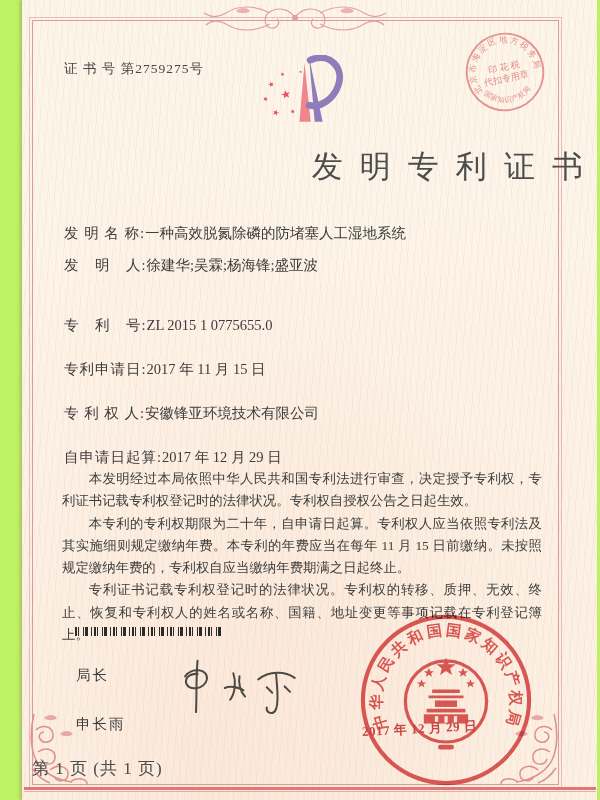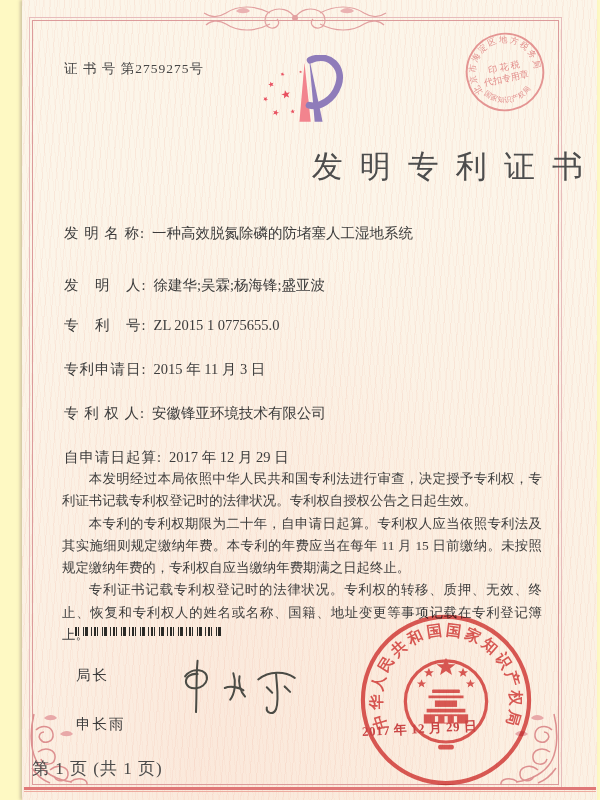--- a/index.html
+++ b/index.html
@@ -1,17 +1,17 @@
 <!DOCTYPE html>
 <html><head>
 <meta charset="utf-8">
 <style>
   html,body{margin:0;padding:0;}
   body{background:#f4f4f1;font-family:"Liberation Serif","DejaVu Serif",serif;}
-  #page{position:relative;width:600px;height:800px;overflow:hidden;background:#fef9c3;}
+  #page{position:relative;width:600px;height:800px;overflow:hidden;background:#bef264;}
   .paper{position:absolute;left:22px;top:0;width:575px;height:800px;
     background-color:#fcf5e9;
     background-image:
       radial-gradient(ellipse at 30% 96%, rgba(243,160,138,0.14), rgba(243,160,138,0) 55%),
       radial-gradient(ellipse at 75% 85%, rgba(243,170,140,0.10), rgba(243,170,140,0) 50%),
       repeating-linear-gradient(95deg, rgba(233,150,130,0.10) 0 1px, rgba(0,0,0,0) 1px 7px),
       repeating-linear-gradient(84deg, rgba(240,170,140,0.07) 0 1px, rgba(0,0,0,0) 1px 5px);
     box-shadow:-2px 0 3px rgba(120,100,100,0.35);}
   .frame{position:absolute;left:32px;top:20px;width:525px;height:763px;border:1.5px solid #dc9b9b;z-index:1;}
   .frame::before{content:'';position:absolute;inset:-4px;border:1px solid #e7bcbc;}
@@ -22,22 +22,22 @@
   .fl-bl{left:26px;top:708px;}
   .fl-br{left:482px;top:708px;transform:scaleX(-1);}
   .cert-no{position:absolute;left:64px;top:60px;font-size:13.5px;color:#464646;letter-spacing:1px;white-space:pre;z-index:3;}
   .tax-stamp{position:absolute;left:461px;top:28px;width:88px;height:88px;transform:rotate(-12deg);opacity:.85;z-index:4;}
   .logo{position:absolute;left:252px;top:55px;width:96px;height:78px;z-index:3;}
   .doc-title{position:absolute;left:0;top:146px;width:600px;text-align:right;font-size:31px;color:#4d4d4d;
     letter-spacing:.55em;text-indent:.55em;font-weight:500;z-index:3;}
   .fields{position:absolute;left:64px;top:0;z-index:3;}
   .field-row{position:absolute;left:0;white-space:pre;font-size:14.5px;color:#3c3c3c;width:480px;}
   .field-label{letter-spacing:1px;}
-  .field-value{margin-left:7px;font-family:Liberation Serif, serif;}
-  .fr0{top:224px;} .fr1{top:276px;} .fr2{top:316px;} .fr3{top:360px;} .fr4{top:404px;} .fr5{top:448px;}
+  .field-value{font-family:Liberation Serif, serif;}
+  .fr0{top:224px;} .fr1{top:256px;} .fr2{top:316px;} .fr3{top:360px;} .fr4{top:404px;} .fr5{top:448px;}
   .body-text{position:absolute;left:62px;top:468px;width:480px;z-index:3;}
   .body-text p{margin:0;text-indent:2em;font-size:13.4px;line-height:22.3px;color:#3e3e3e;text-align:justify;}
   .barcode{position:absolute;left:75px;top:627px;width:148px;height:9px;z-index:3;
     background:repeating-linear-gradient(90deg,#2b2b28 0 2px,rgba(0,0,0,0) 2px 3px,#2b2b28 3px 4px,rgba(0,0,0,0) 4px 8px,#2b2b28 8px 9px,rgba(0,0,0,0) 9px 10px,#2b2b28 10px 13px,rgba(0,0,0,0) 13px 16px,#2b2b28 16px 17px,rgba(0,0,0,0) 17px 19px);}
   .signer-title{position:absolute;left:76px;top:666px;font-size:14.5px;color:#3c3c3c;letter-spacing:2px;z-index:3;}
   .signer-name{position:absolute;left:76px;top:715px;font-size:14.5px;color:#3c3c3c;letter-spacing:2px;z-index:3;}
   .signature{position:absolute;left:168px;top:652px;width:140px;height:72px;z-index:3;}
   .seal{position:absolute;left:356px;top:610px;width:180px;height:180px;z-index:6;mix-blend-mode:multiply;opacity:.92;}
   .seal-date{position:absolute;left:362px;top:720px;font-size:13px;font-weight:600;color:#c94444;
     letter-spacing:.5px;white-space:pre;transform:rotate(-3deg);z-index:7;}
@@ -127,21 +127,21 @@
     <polygon points="101,4 125,118 111,118" fill="#8f7cba"></polygon>
     <path d="M103,9 C138,-6 163,23 153,53 C144,80 119,94 101,89" fill="none" stroke="#8f7cba" stroke-width="12" stroke-linecap="round"></path>
   </svg>
 
   <div class="doc-title">发明专利证书</div>
 
   <div class="fields">
     <div class="field-row fr0"><span class="field-label">发 明 名 称:</span><span class="field-value">一种高效脱氮除磷的防堵塞人工湿地系统</span></div>
     <div class="field-row fr1"><span class="field-label">发　明　人:</span><span class="field-value">徐建华;吴霖;杨海锋;盛亚波</span></div>
     <div class="field-row fr2"><span class="field-label">专　利　号:</span><span class="field-value">ZL 2015 1 0775655.0</span></div>
-    <div class="field-row fr3"><span class="field-label">专利申请日:</span><span class="field-value">2015 年 11 月 3 日</span></div>
+    <div class="field-row fr3"><span class="field-label">专利申请日:</span><span class="field-value">2017 年 11 月 15 日</span></div>
     <div class="field-row fr4"><span class="field-label">专 利 权 人:</span><span class="field-value">安徽锋亚环境技术有限公司</span></div>
     <div class="field-row fr5"><span class="field-label">自申请日起算:</span><span class="field-value">2017 年 12 月 29 日</span></div>
   </div>
 
   <div class="body-text">
     <p>本发明经过本局依照中华人民共和国专利法进行审查，决定授予专利权，专利证书记载专利权登记时的法律状况。专利权自授权公告之日起生效。</p>
     <p>本专利的专利权期限为二十年，自申请日起算。专利权人应当依照专利法及其实施细则规定缴纳年费。本专利的年费应当在每年 11 月 15 日前缴纳。未按照规定缴纳年费的，专利权自应当缴纳年费期满之日起终止。</p>
     <p>专利证书记载专利权登记时的法律状况。专利权的转移、质押、无效、终止、恢复和专利权人的姓名或名称、国籍、地址变更等事项记载在专利登记簿上。</p>
   </div>
 

